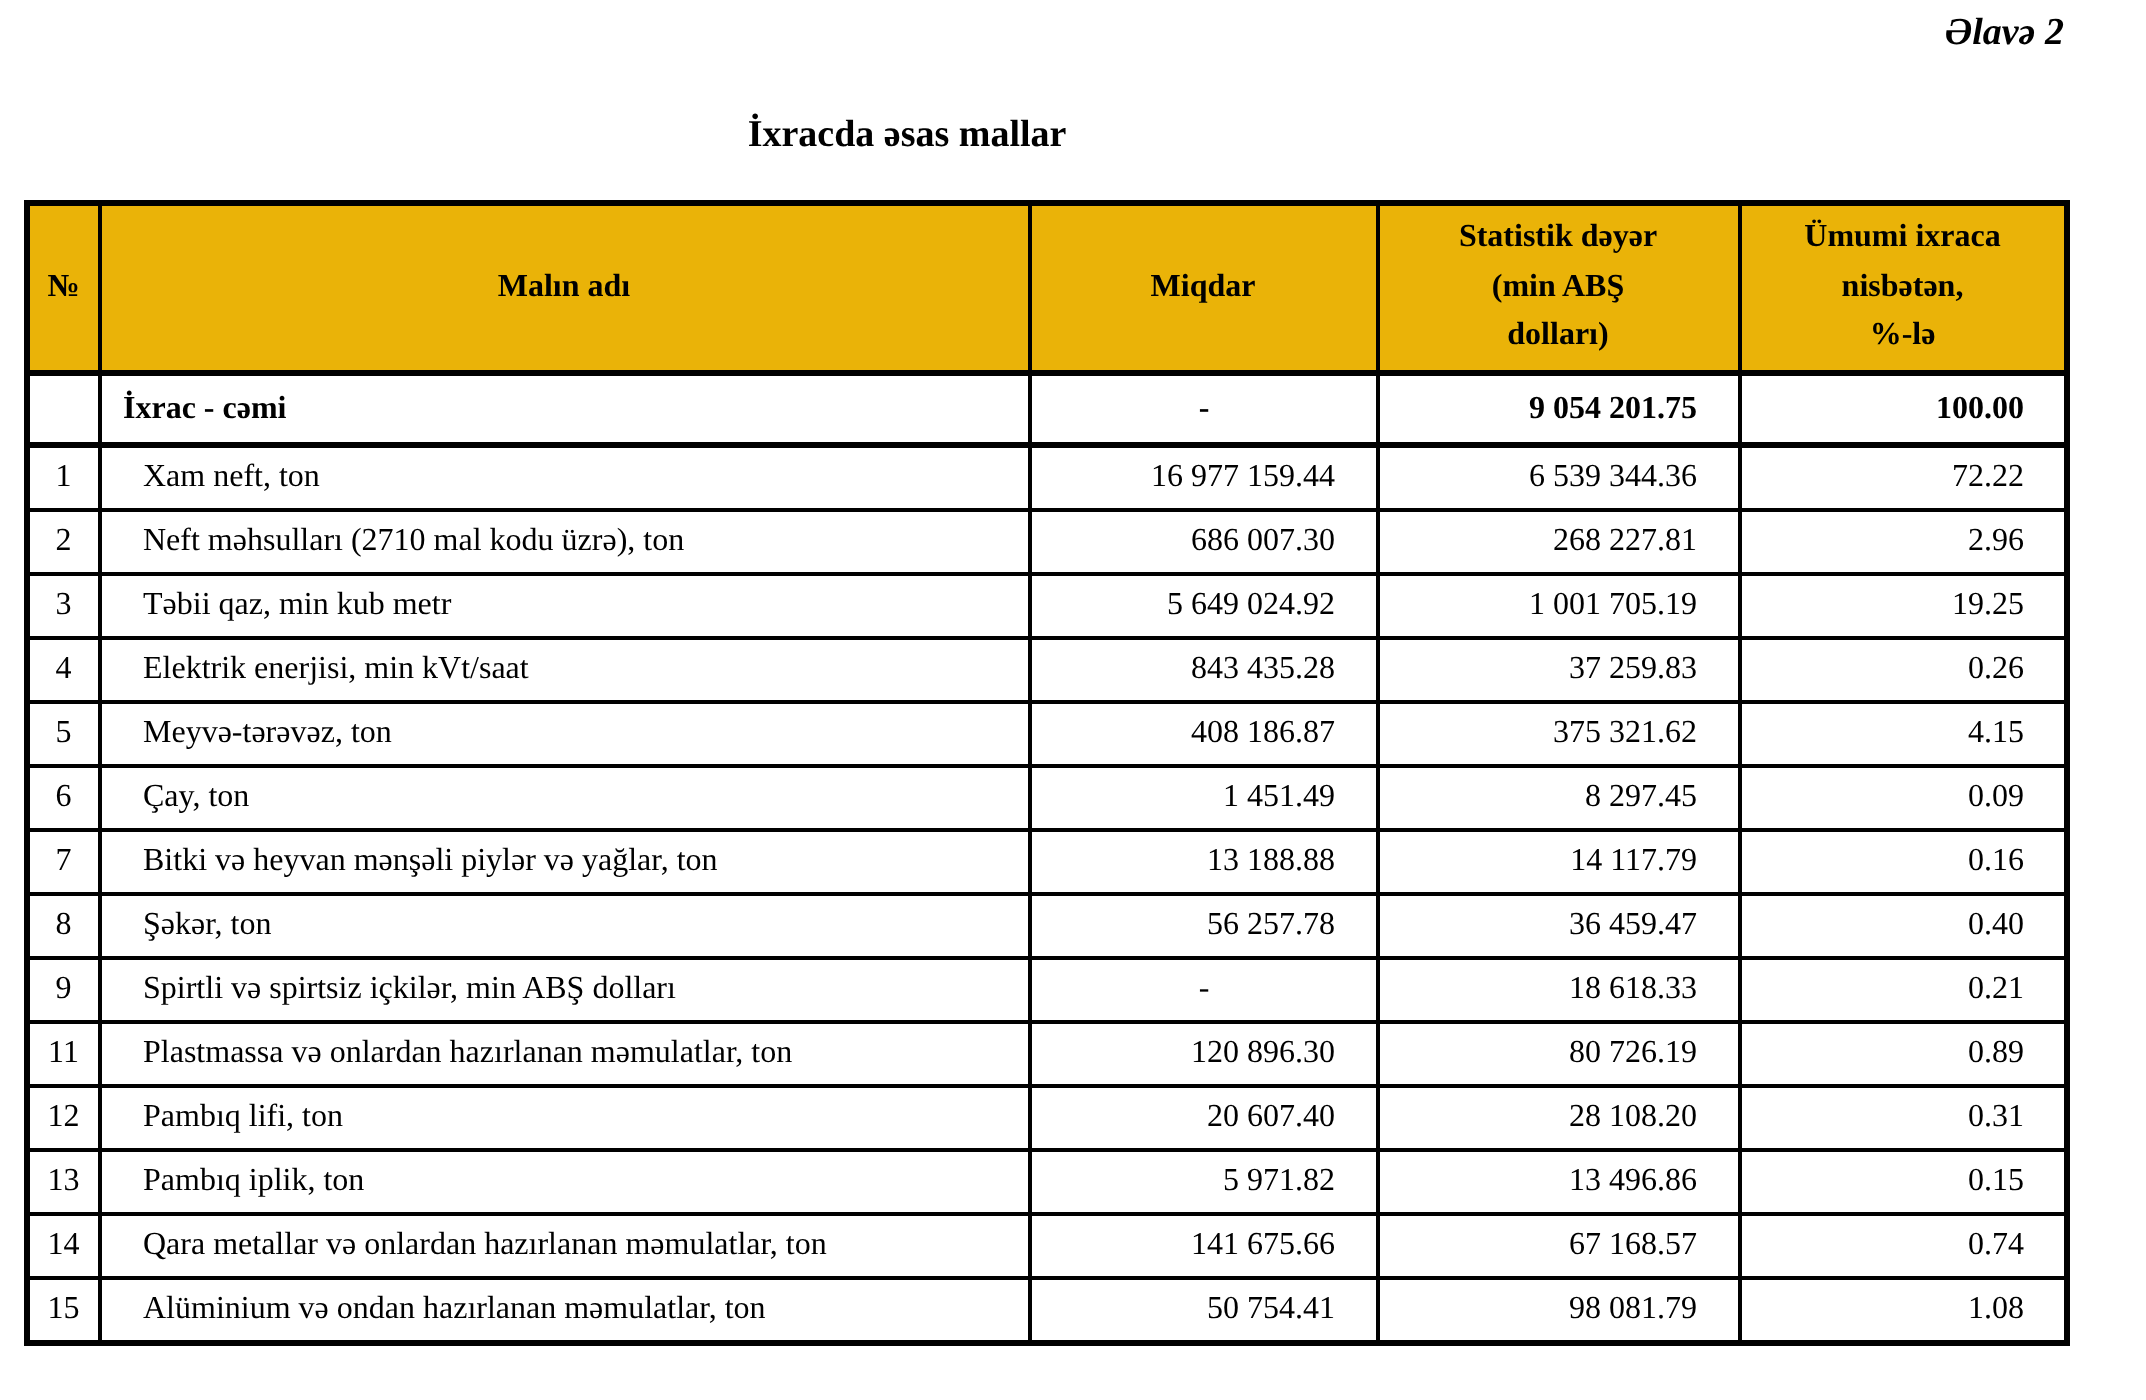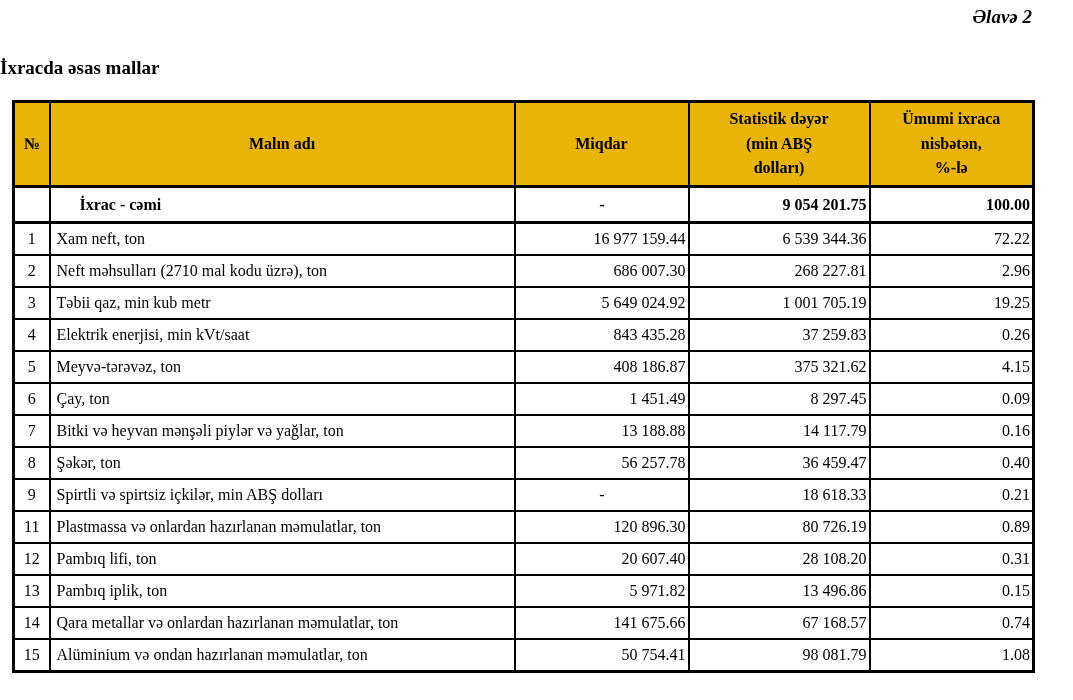--- a/index.html
+++ b/index.html
@@ -18,20 +18,21 @@
     font-size: 19px;
     font-weight: bold;
     font-style: italic;
   }
   .title {
     position: absolute;
     top: 57px;
     left: 0;
     width: 907px;
     margin: 0;
+    text-align: center;
     font-size: 19px;
     font-weight: bold;
   }
   table.main {
     position: absolute;
     top: 100px;
     left: 12px;
     width: 1020px;
     border-collapse: collapse;
     table-layout: fixed;
@@ -51,25 +52,25 @@
     font-weight: bold;
     line-height: 1.55;
   }
   tbody td {
     height: 28px;
     font-size: 16px;
     vertical-align: middle;
     background: #fff;
   }
   .cell-no    { text-align: center; }
-  .cell-name  { text-align: left; padding-left: 6px; }
-  .cell-qty, .cell-val, .cell-share { text-align: right; padding-right: 2px; }
+  .cell-name  { text-align: left; padding-left: 21px; }
+  .cell-qty, .cell-val, .cell-share { text-align: right; padding-right: 20px; }
   .cell-qty.dash { text-align: center; padding-right: 0; }
   tr.summary td, tr.footer td { font-weight: bold; height: 31px; }
-  tr.summary .cell-name, tr.footer .cell-name { padding-left: 29px; }
+  tr.summary .cell-name, tr.footer .cell-name { padding-left: 11px; }
   tr.summary { border-bottom: 3px solid #000; }
   thead tr { border-bottom: 3px solid #000; }
 </style>
 </head>
 <body>
 
 <div class="page">
 
   <div class="annex">Əlavə 2</div>
 

